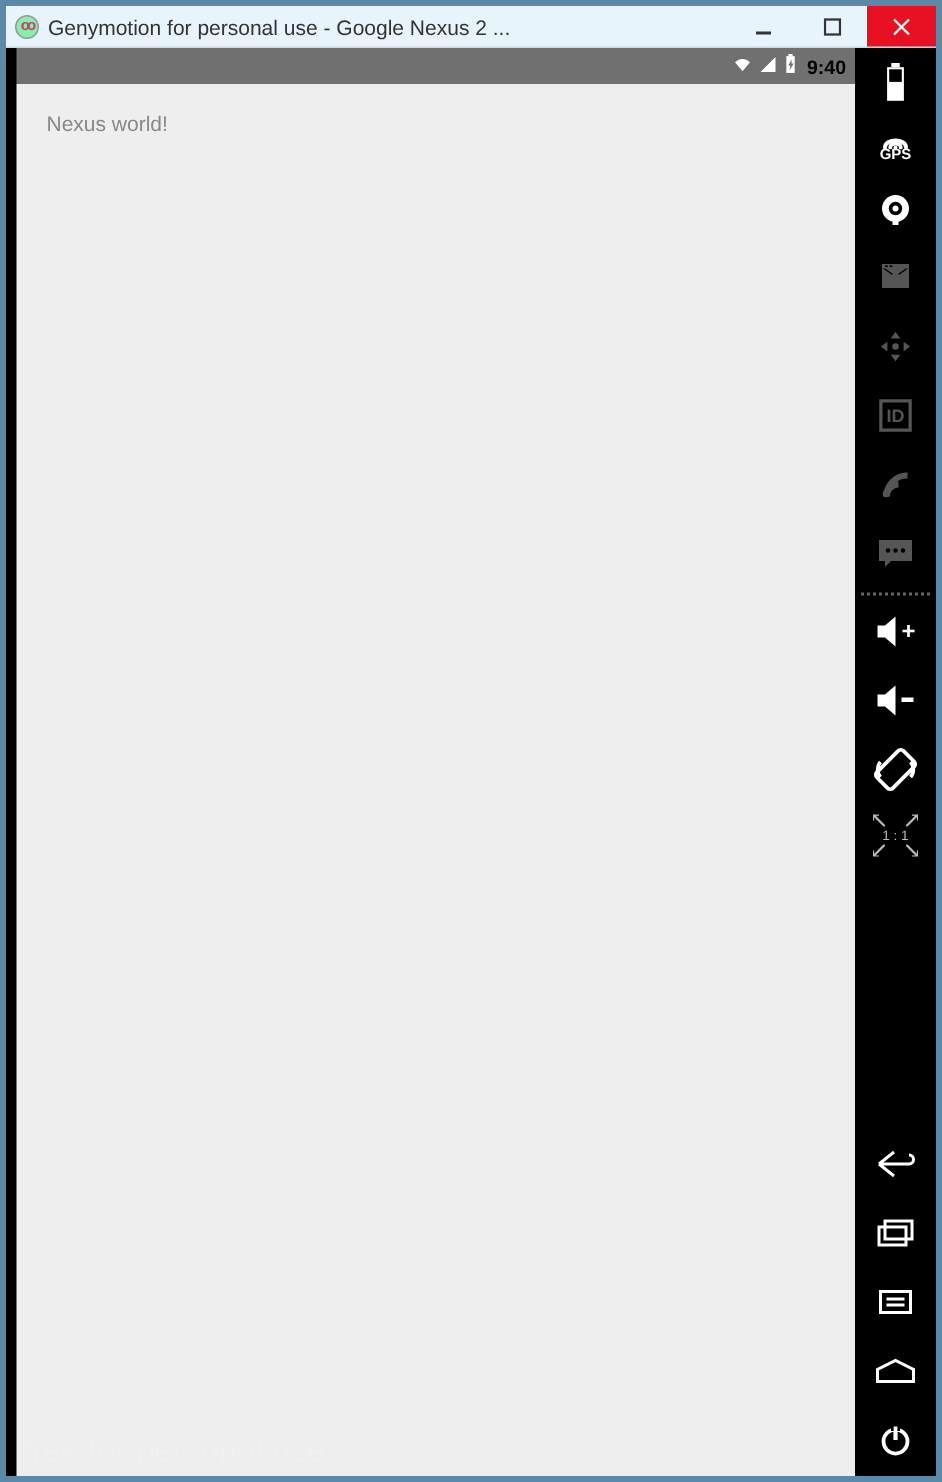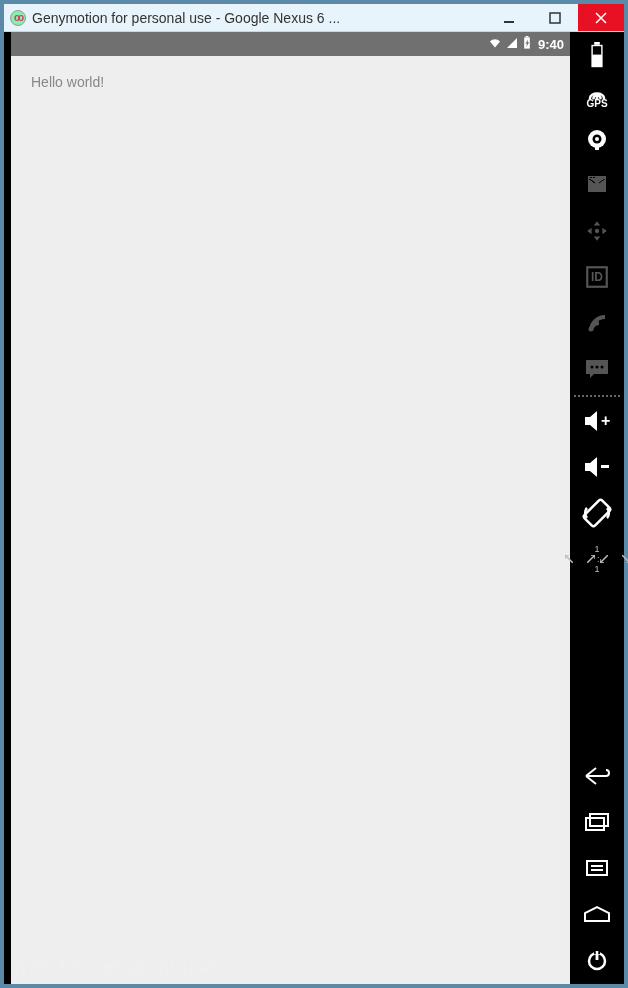--- a/index.html
+++ b/index.html
@@ -73,21 +73,21 @@
     width: 7px;
     background: #000;
   }
   .android-statusbar {
     height: 24px;
     background: #707070;
     display: flex;
     align-items: center;
     justify-content: flex-end;
     padding: 0 6px;
-    color: #ffffff;
+    color: #000000;
     font-size: 12px;
     gap: 4px;
   }
   .android-statusbar svg { fill: #fff; }
   .android-statusbar .clock { font-weight: bold; font-size: 13px; margin-left: 2px;}
   .app-surface {
     flex: 1;
     background: #eeeeee;
     position: relative;
     padding: 18px 20px;
@@ -145,34 +145,34 @@
     display: flex;
     align-items: center;
     justify-content: center;
     cursor: pointer;
   }
   .tool-btn svg { fill: #fff; }
   .tool-btn.dim svg { fill: #555; }
   .gps-wrap { position: relative; display:flex; flex-direction:column; align-items:center;}
   .gps-wrap .gps-label { color:#fff; font-size:10px; font-weight:bold; margin-top:-2px;}
   .scale-btn {
-    display: flex; flex-direction: row; align-items: center; color:#bbb; font-size:9px;
+    display: flex; flex-direction: column; align-items: center; color:#bbb; font-size:9px;
     cursor: pointer;
     text-align: right;
   }
   .scale-btn .arrows-row { display:flex; gap:14px;}
   .scale-btn .ratio { margin: 1px 0; }
 </style>
 </head>
 <body>
 
 <div class="window">
   <div class="titlebar">
     <div class="app-icon">oo</div>
-    <div class="title">Genymotion for personal use - Google Nexus 6 ...</div>
+    <div class="title">Genymotion for personal use - Google Nexus 2 ...</div>
     <div class="win-controls">
       <div class="win-btn min">
         <svg viewBox="0 0 12 12">
             <rect x="1" y="9" width="10" height="2" fill="#333"></rect>
           </svg>
       </div>
       <div class="win-btn max">
         <svg viewBox="0 0 12 12">
             <rect x="1" y="1" width="10" height="10" fill="none" stroke="#333" stroke-width="1.5"></rect>
           </svg>
@@ -203,21 +203,21 @@
         <span>
           <svg width="10" height="14" viewBox="0 0 12 20">
               <rect x="2" y="2" width="8" height="16" fill="#fff"></rect>
               <rect x="4" y="0" width="4" height="2" fill="#fff"></rect>
               <path d="M7 5 L4 11 L6 11 L5 16 L9 9 L7 9 Z" fill="#707070"></path>
             </svg>
         </span>
         <span class="clock">9:40</span>
       </div>
       <div class="app-surface">
-        <div class="hello">Hello world!</div>
+        <div class="hello">Nexus world!</div>
       </div>
       <div class="watermark">free for personal use</div>
     </div>
 
     <div class="side-toolbar">
       <div class="tool-group-top">
         <div class="tool-btn">
           <svg width="18" height="28" viewBox="0 0 12 20">
               <rect x="2" y="2" width="8" height="16" fill="#fff"></rect>
               <rect x="4" y="0" width="4" height="2" fill="#fff"></rect>

